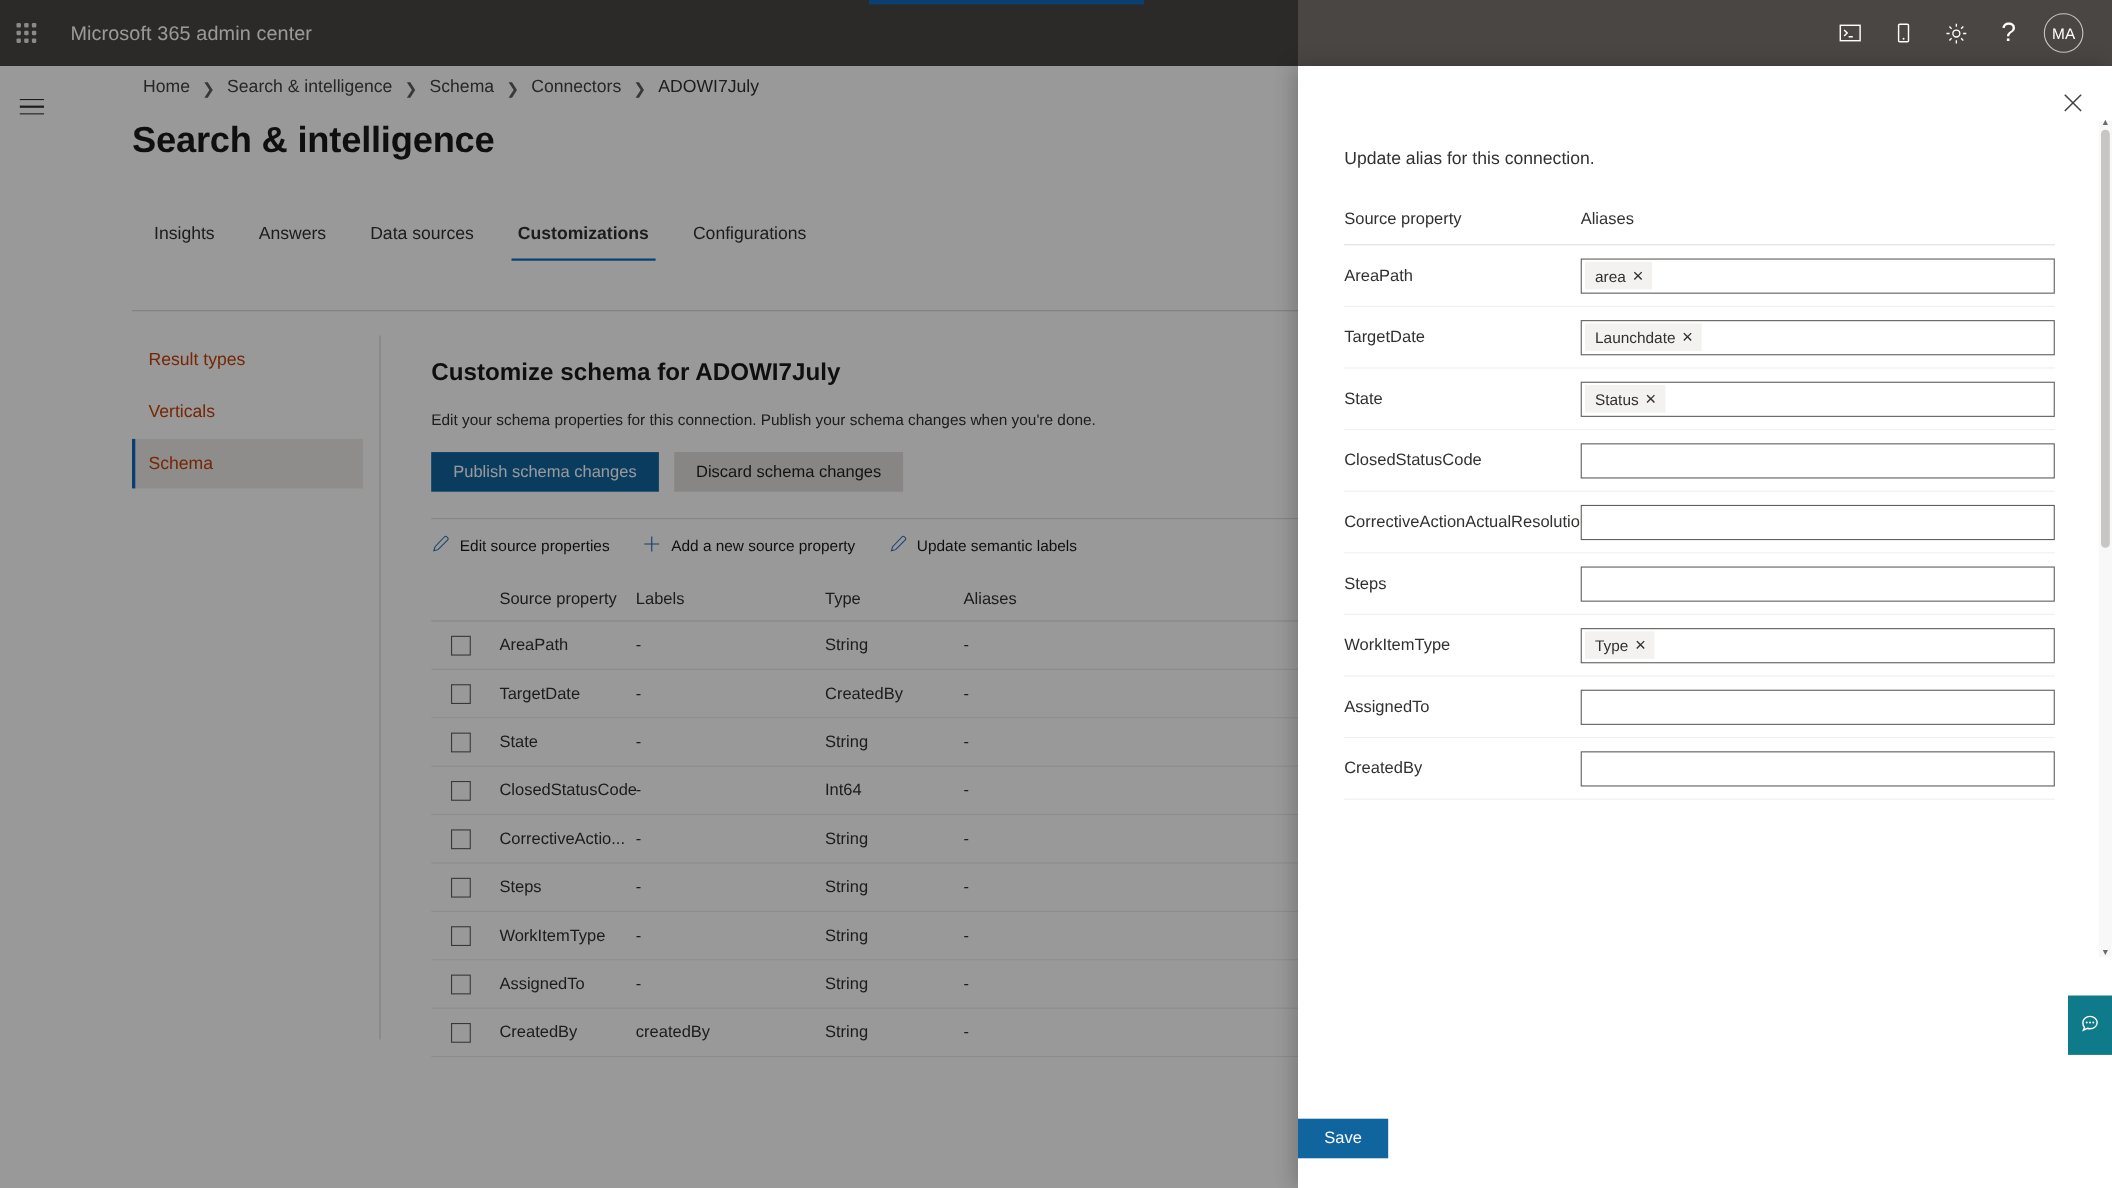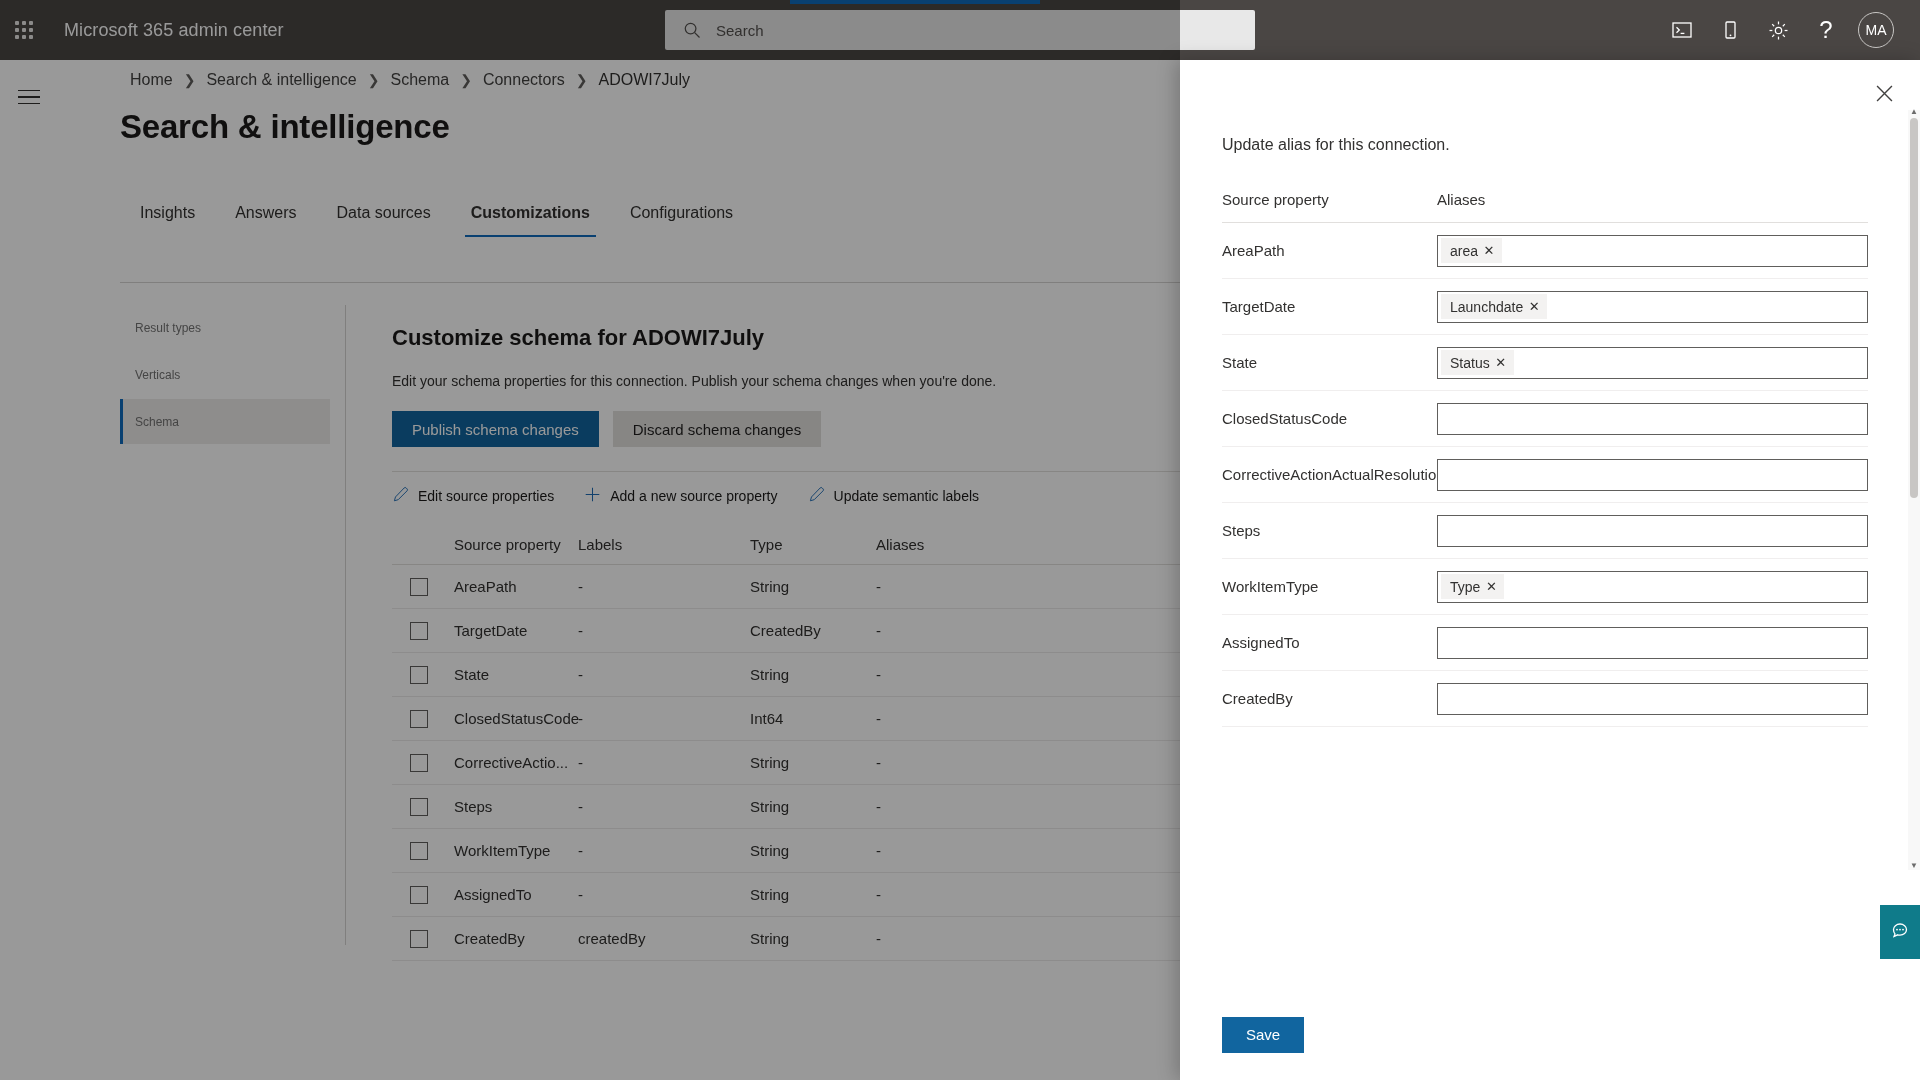--- a/index.html
+++ b/index.html
@@ -118,21 +118,21 @@
     background: #d6d4d2;
   }
 
   
   .subnav {
     position: absolute; left: 120px; top: 245px;
     width: 210px;
   }
   .subnav-item {
     height: 45px; display: flex; align-items: center;
-    padding-left: 15px; font-size: 12px; color: #737373;
+    padding-left: 15px; font-size: 16px; color: #c2410c;
     cursor: pointer; margin-bottom: 2px;
   }
   .subnav-item.active {
     background: #edebe9; border-left: 3px solid #0f6cbd;
     padding-left: 12px; font-weight: normal;
   }
   .content-sep {
     position: absolute; left: 345px; top: 245px;
     width: 1px; height: 640px; background: #d6d4d2;
   }
@@ -251,21 +251,21 @@
   .panel-scroll-up, .panel-scroll-down {
     position: absolute; right: 1px; width: 10px; height: 12px;
     font-size: 8px; color: #6b6b6b; text-align: center; line-height: 12px;
     z-index: 73; cursor: pointer;
   }
   .panel-scroll-up { top: 46px; }
   .panel-scroll-down { top: 800px; }
 
   .panel-footer {
     height: 92px; display: flex; align-items: center;
-    padding-left: 42px; background: #ffffff;
+    background: #ffffff;
     border-top: 1px solid #ffffff;
   }
   .btn-save {
     width: 82px; height: 36px; background: #11659f; color: #ffffff;
     border: none; font-size: 15px; cursor: pointer;
     font-family: "Liberation Sans", sans-serif;
   }
 
   
   .feedback {
@@ -460,29 +460,20 @@
         <i></i>
         <i></i>
         <i></i>
         <i></i>
         <i></i>
         <i></i>
     </div>
   </div>
   <div class="suite-title">Microsoft 365 admin center</div>
 
-  <div class="search-wrap">
-    <span class="sicon">
-      <svg width="19" height="19" viewBox="0 0 20 20">
-          <circle cx="8" cy="8" r="5.6" fill="none" stroke="#53504e" stroke-width="1.3"></circle>
-          <path d="M12.3 12.3 L17.4 17.4" stroke="#53504e" stroke-width="1.3"></path>
-        </svg>
-    </span>
-    <input class="search-input" placeholder="Search" style="">
-  </div>
 
   <div class="suite-right">
     <div class="suite-ico">
       <svg width="22" height="22" viewBox="0 0 22 22">
           <rect x="2" y="4" width="18" height="14" fill="none" stroke="#ffffff" stroke-width="1.3"></rect>
           <path d="M5.5 8.2 L8.3 11 L5.5 13.8" fill="none" stroke="#ffffff" stroke-width="1.3"></path>
           <path d="M9.6 14.4 H13.4" stroke="#ffffff" stroke-width="1.3"></path>
         </svg>
     </div>
     <div class="suite-ico">

